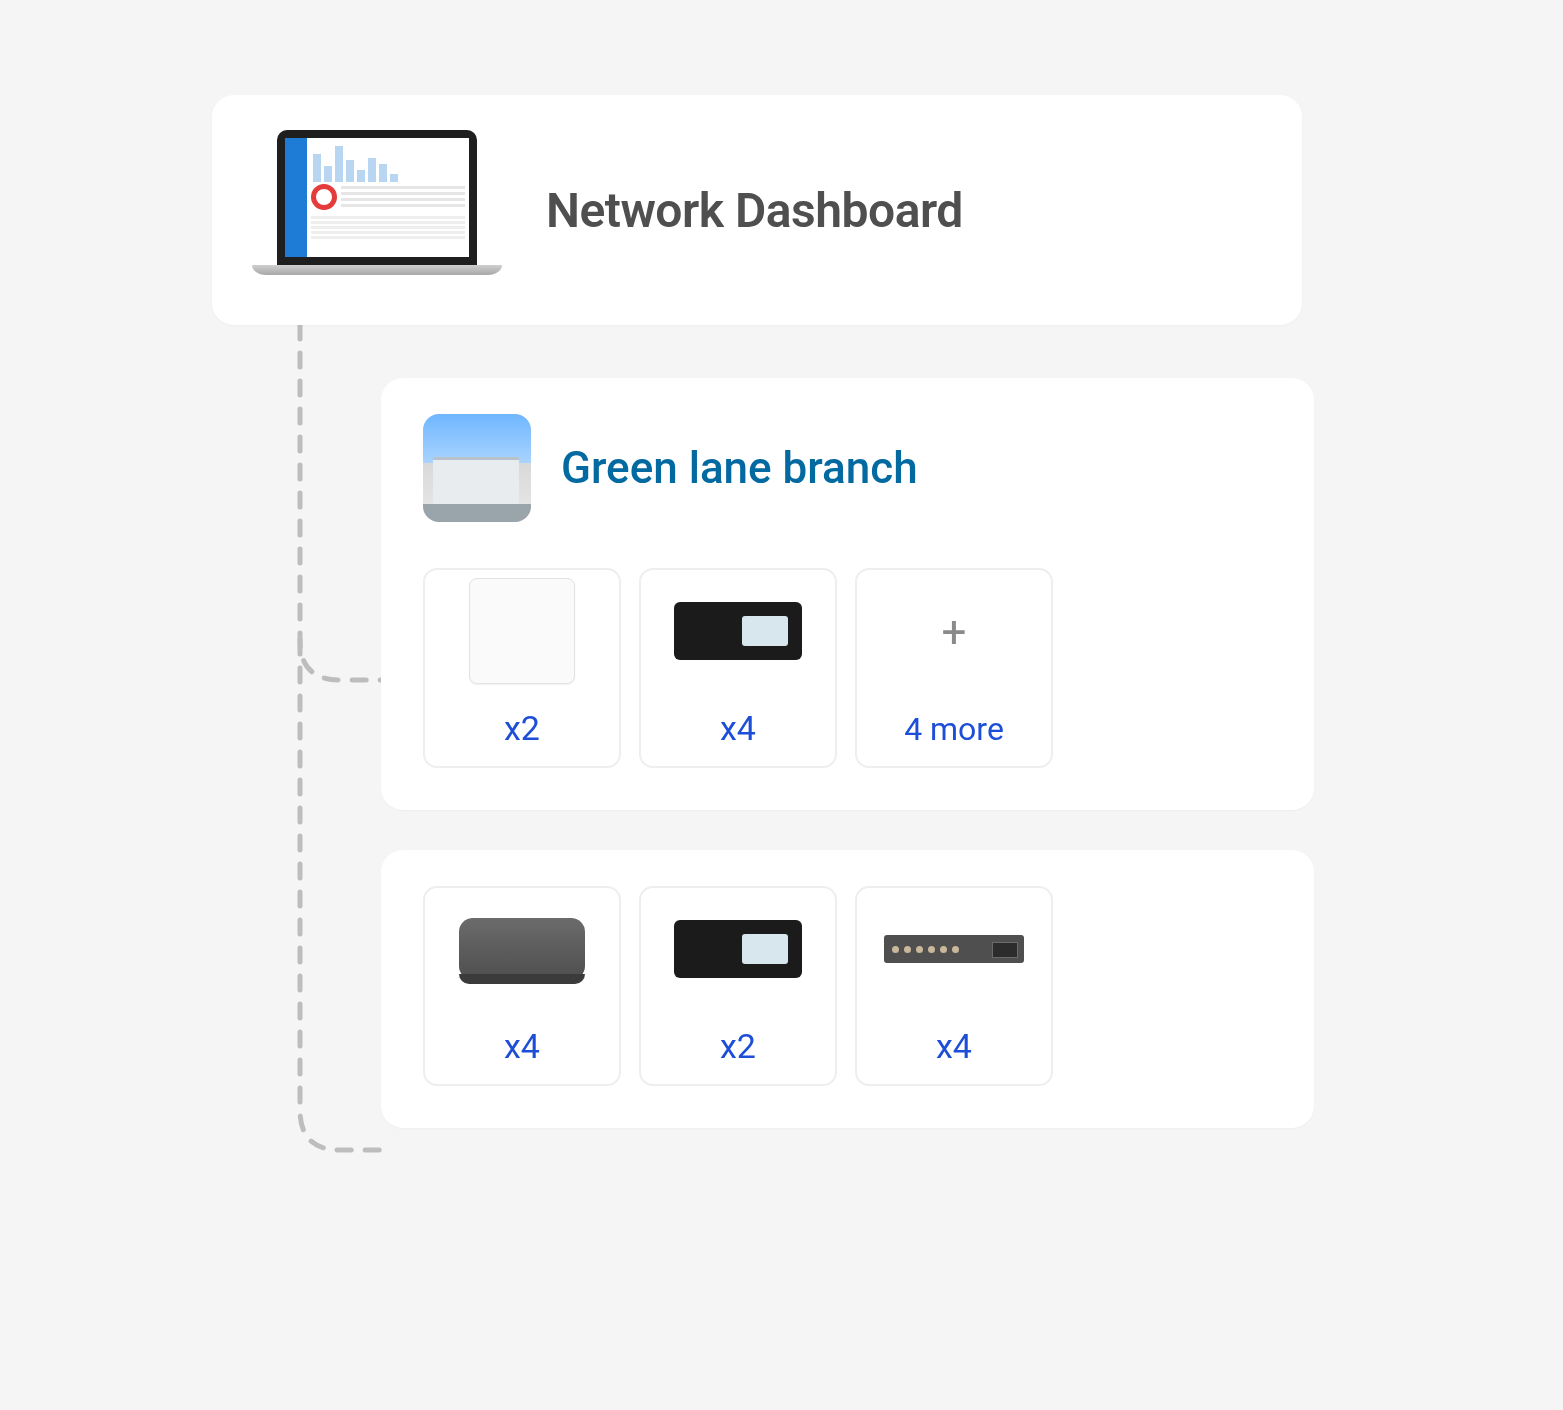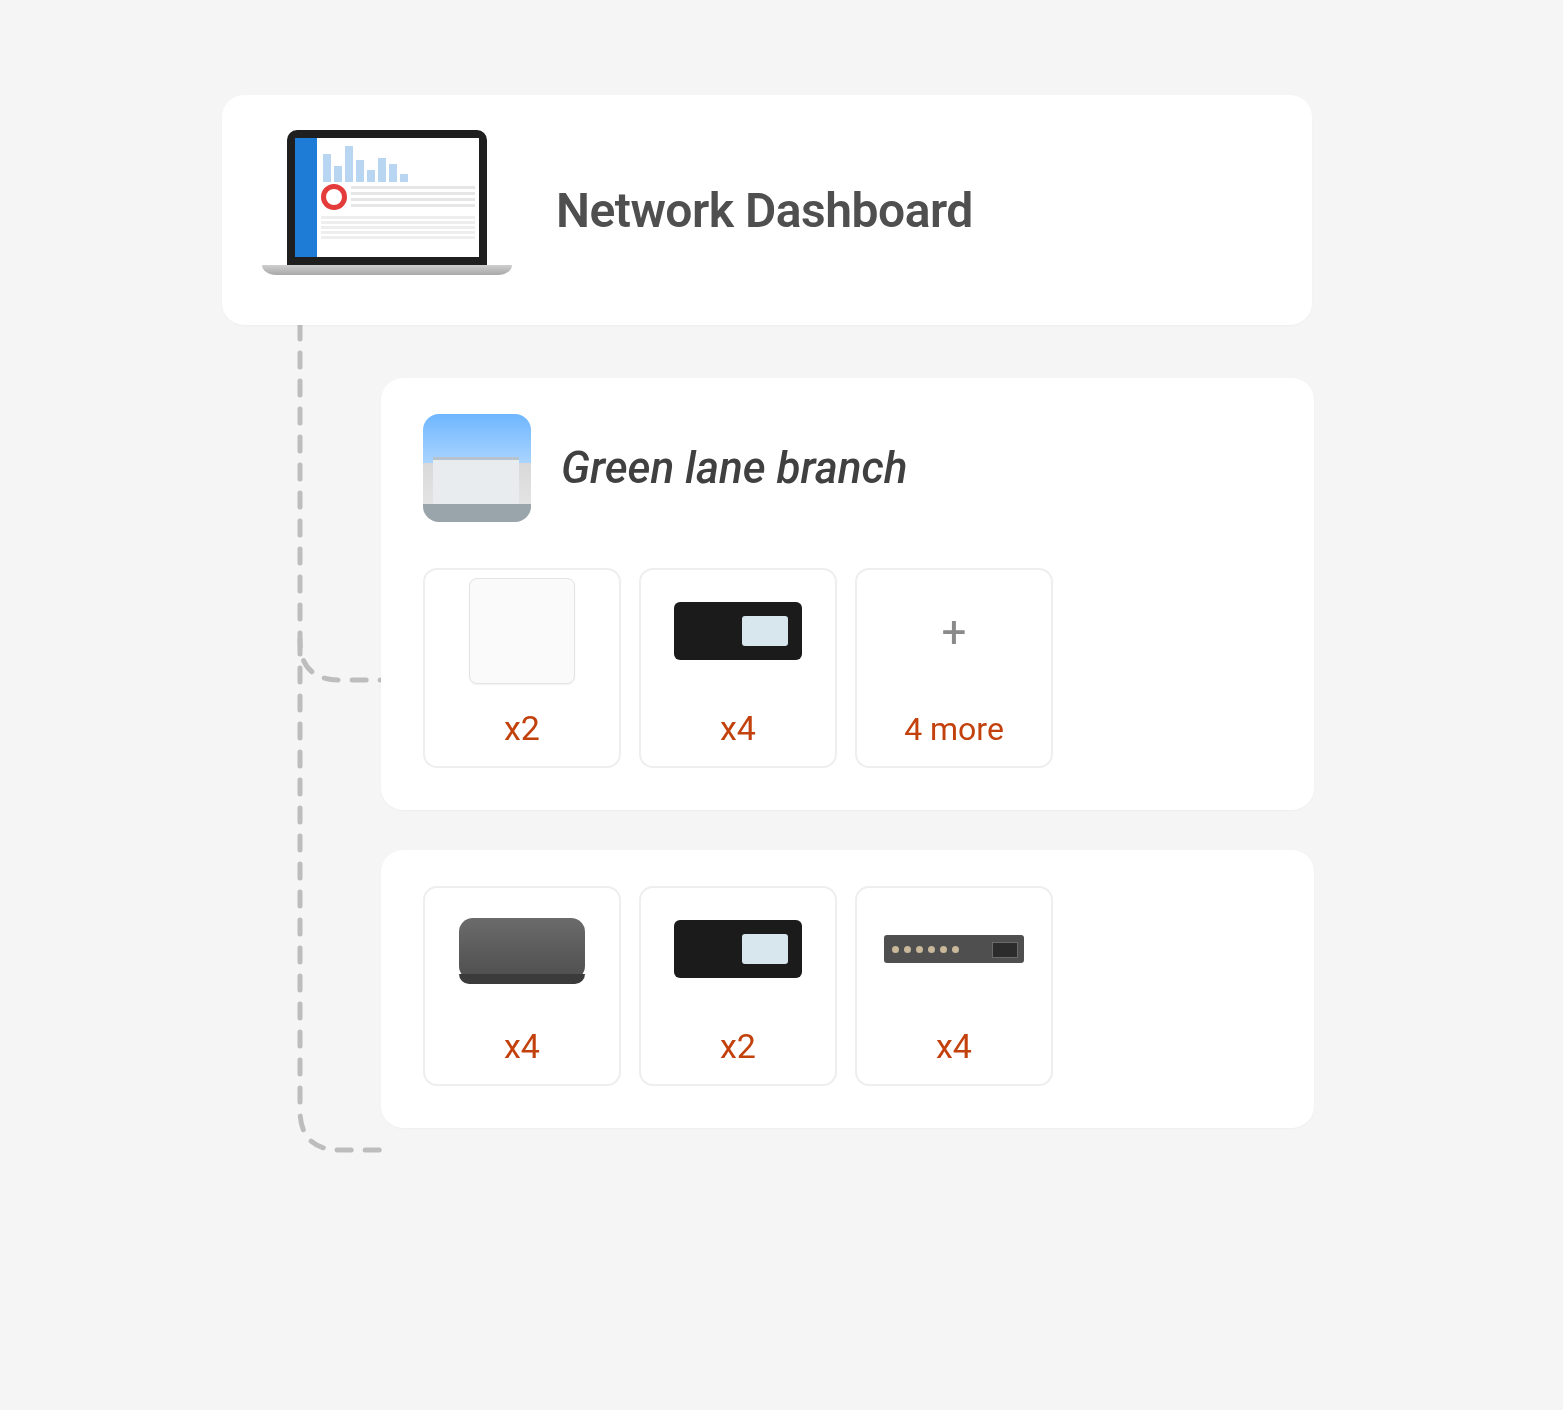--- a/index.html
+++ b/index.html
@@ -32,21 +32,21 @@
   .card {
     background: #ffffff;
     border-radius: 22px;
     box-shadow: 0 1px 2px rgba(0,0,0,0.03);
     position: absolute;
     z-index: 1;
   }
 
   
   .dash-card {
-    left: 222px;
+    left: 212px;
     top: 95px;
     width: 1090px;
     height: 230px;
     display: flex;
     align-items: center;
     padding-left: 40px;
     gap: 44px;
   }
 
   .laptop {
@@ -167,22 +167,21 @@
   .branch-thumb {
     width: 108px;
     height: 108px;
     border-radius: 16px;
     overflow: hidden;
     flex: none;
   }
   .branch-title {
     font-size: 44px;
     font-weight: 500;
-    color: #404040;
-    font-style: italic;
+    color: #0369a1;
   }
 
   .device-row {
     display: flex;
     gap: 18px;
   }
   .device-tile {
     border: 2px solid #eeeeee;
     border-radius: 14px;
     width: 198px;
@@ -196,21 +195,21 @@
   }
   .device-img {
     flex: 1;
     width: 100%;
     display: flex;
     align-items: center;
     justify-content: center;
   }
   .device-count {
     font-size: 34px;
-    color: #c2410c;
+    color: #1d4ed8;
     font-weight: 400;
   }
   .more-tile .device-count { font-size: 32px; }
   .plus {
     font-size: 44px;
     color: #8a8a8a;
     line-height: 1;
   }
 
   

